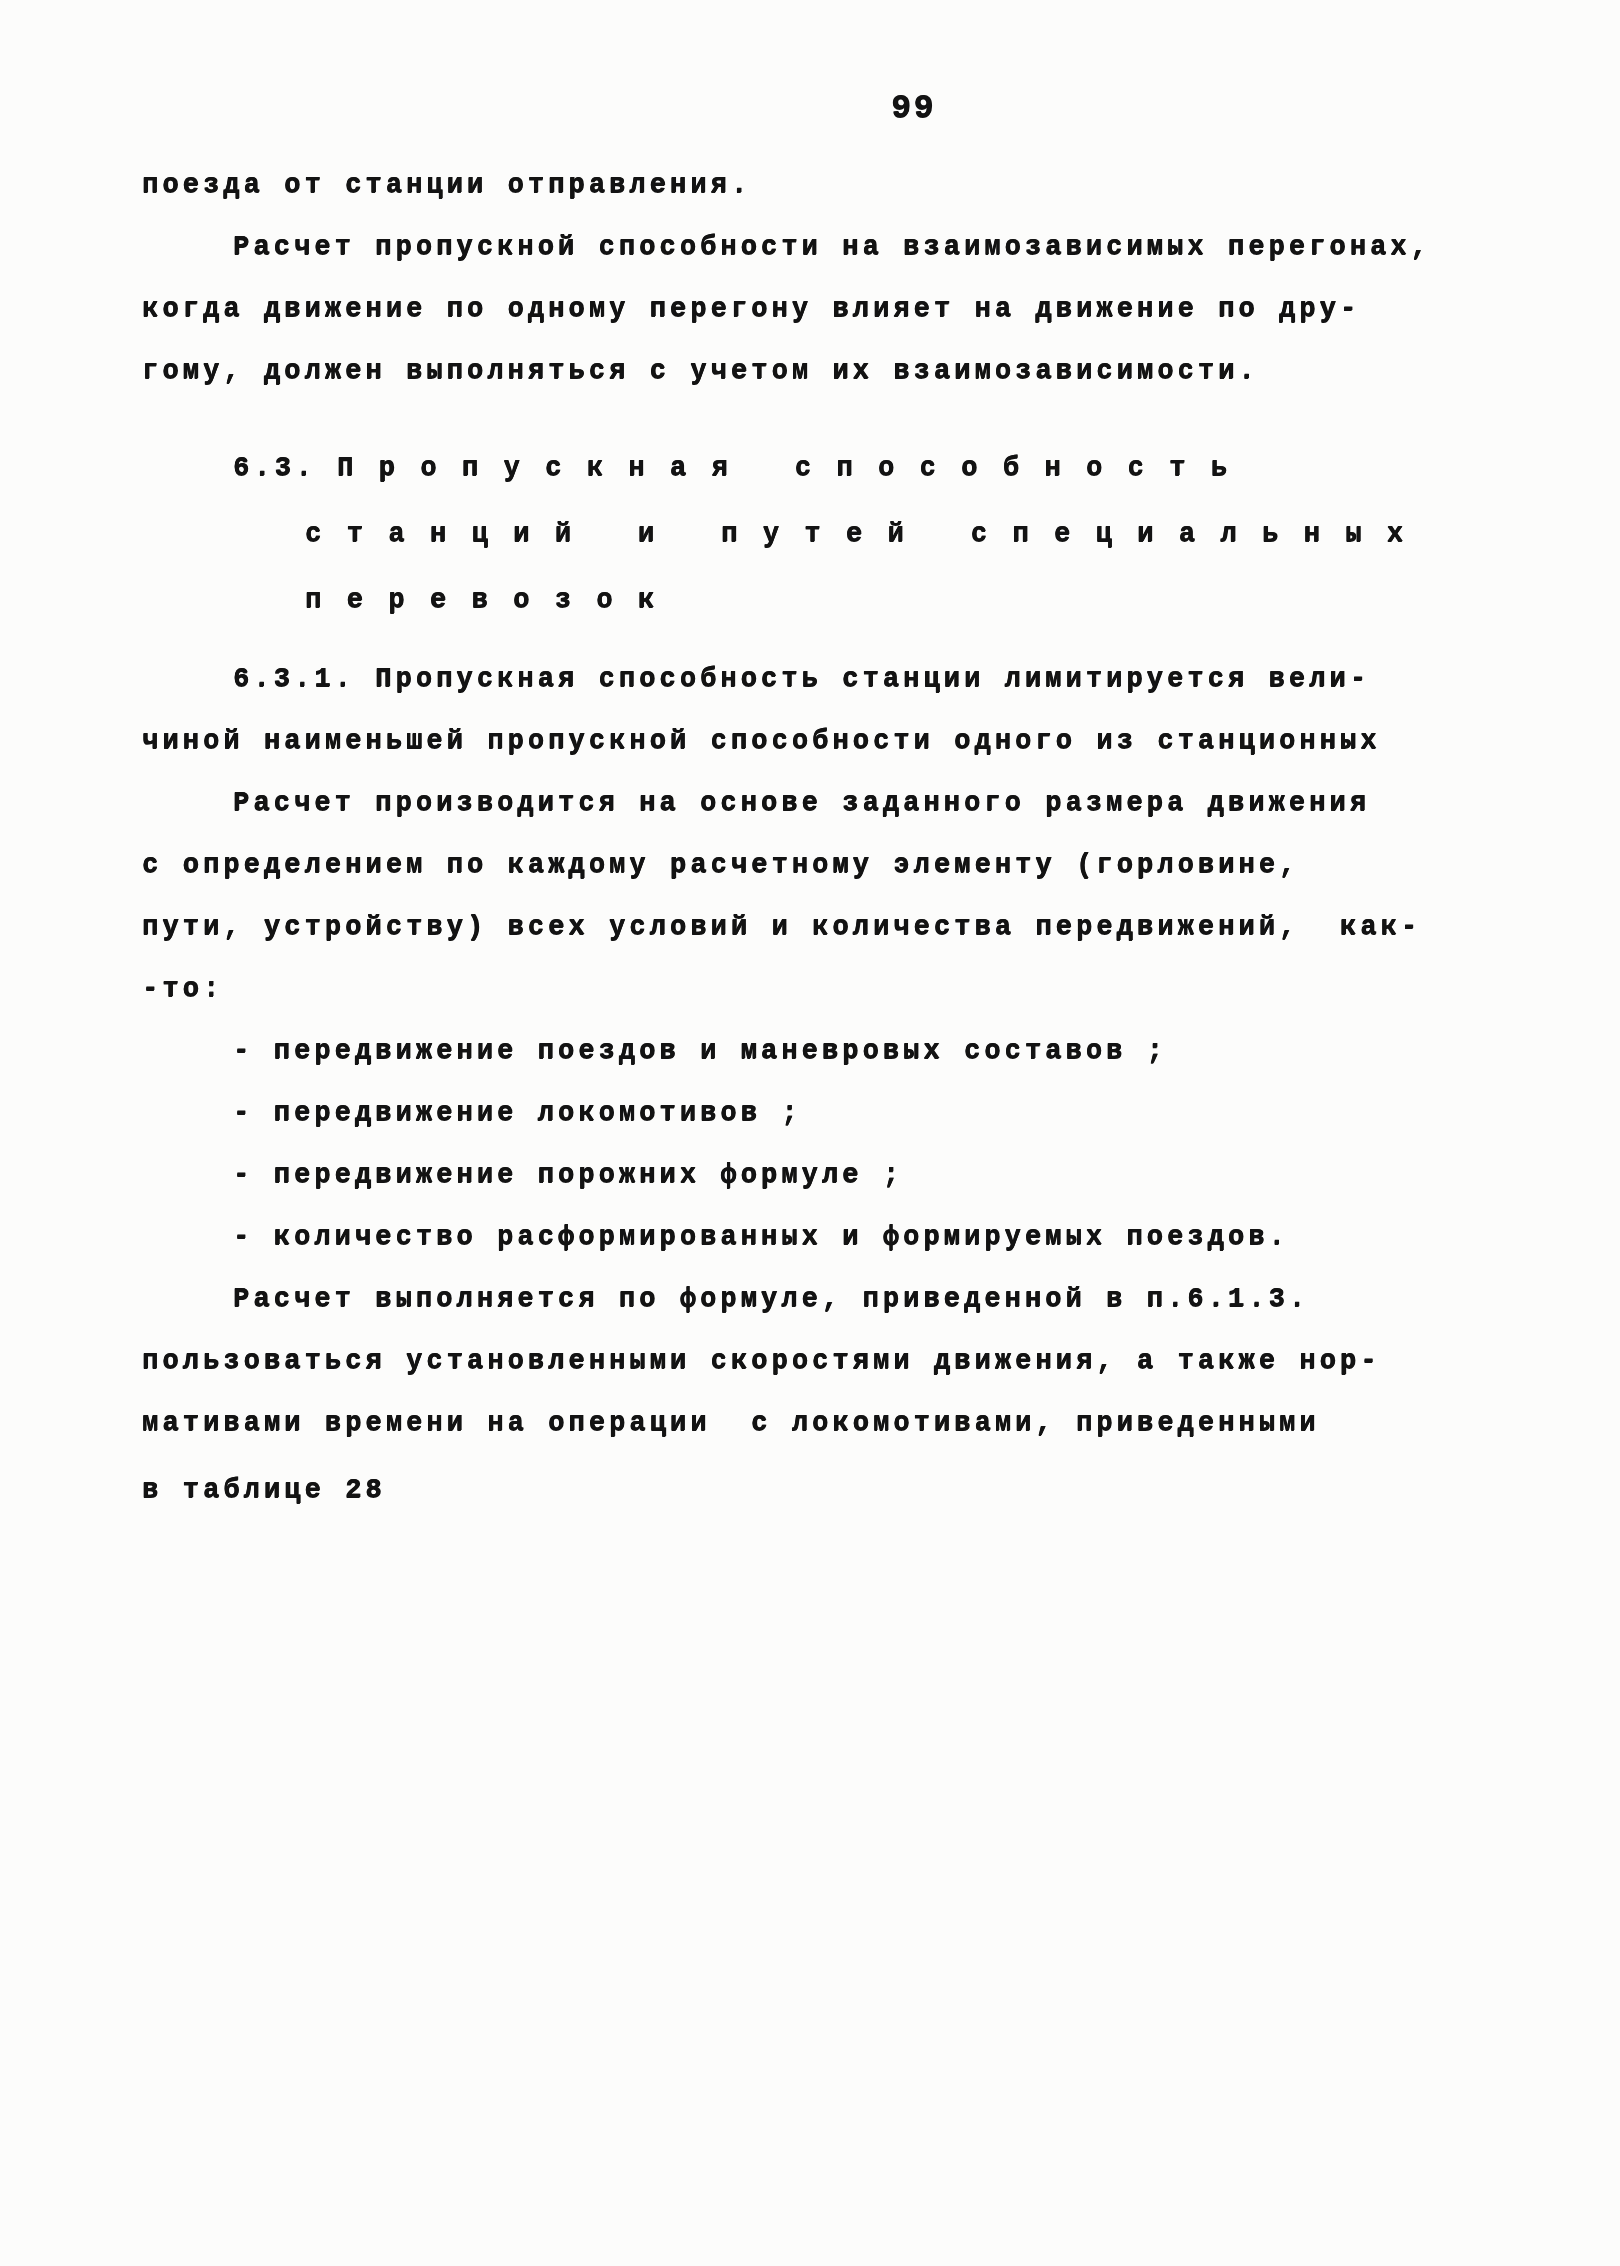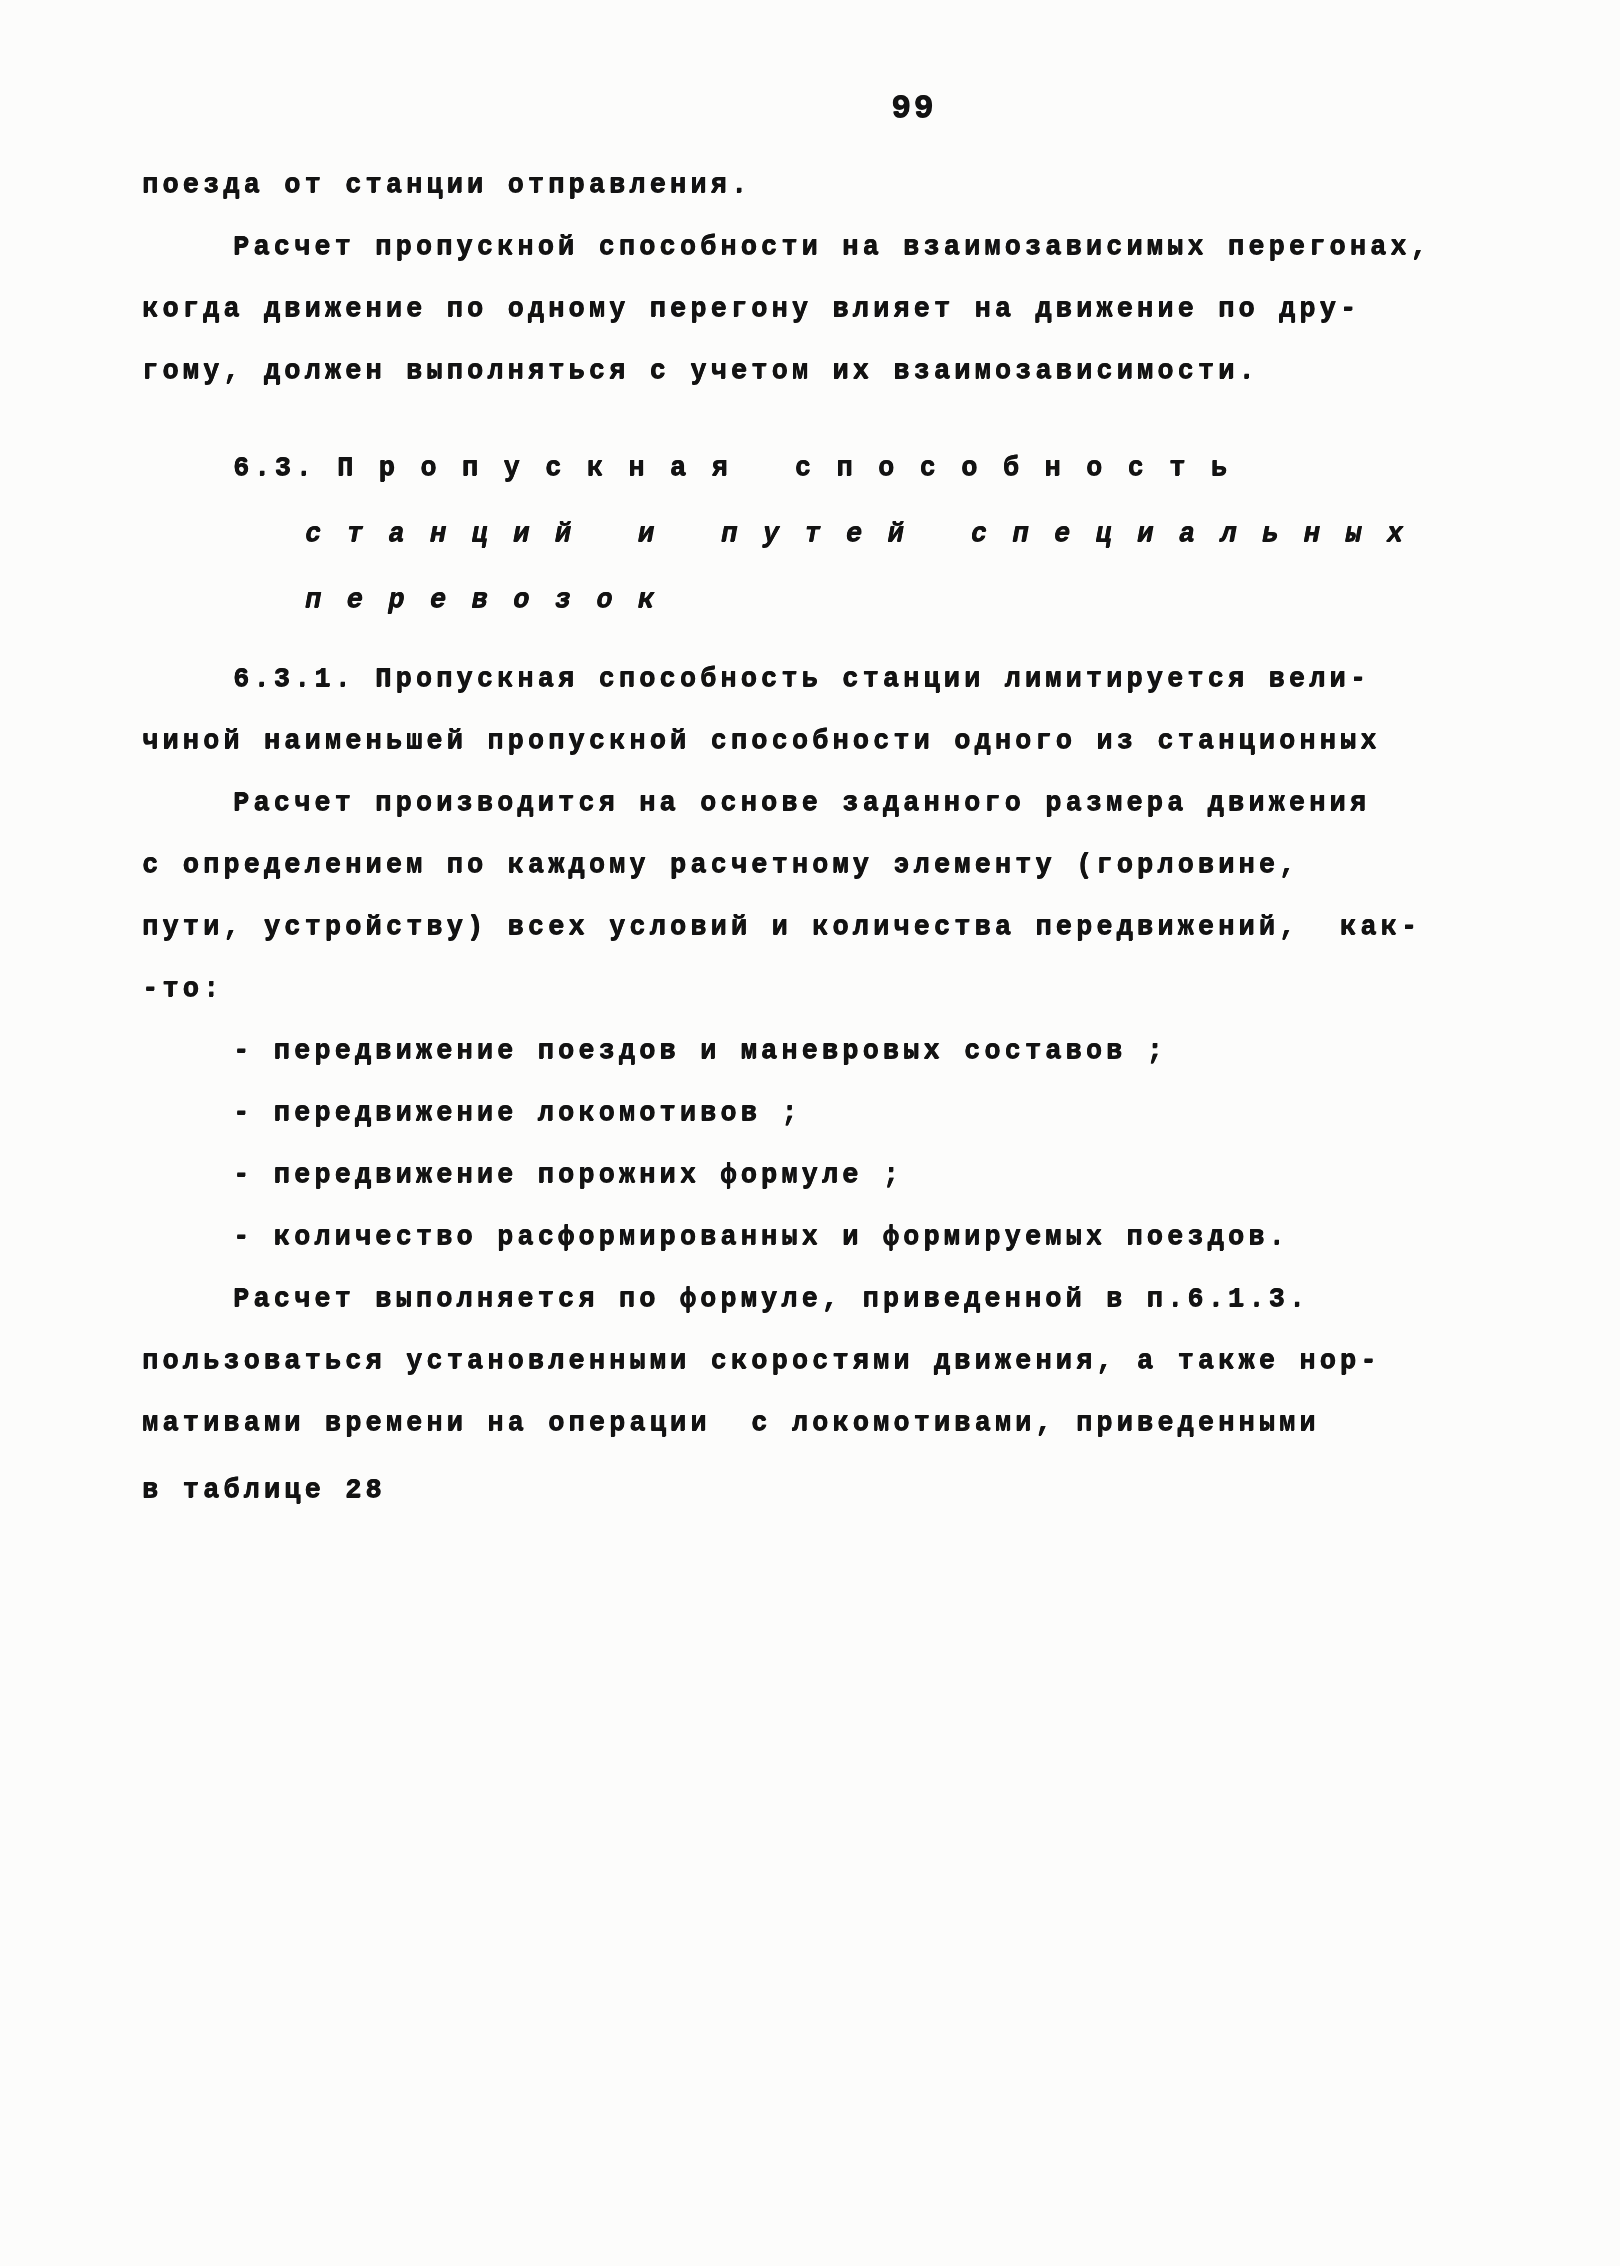--- a/index.html
+++ b/index.html
@@ -35,21 +35,21 @@
     letter-spacing: 4.1px;
   }
   .line {
     white-space: pre;
     line-height: 62px;
     height: 62px;
     text-shadow: 0.6px 0 currentColor, 0 0.5px currentColor;
   }
   .indent { padding-left: 91px; }
   .indent-head { padding-left: 91px; }
-  .indent-head2 { padding-left: 163px; font-style: italic; }
+  .indent-head2 { padding-left: 163px; }
   .heading-block { margin-top: 33px; }
   .heading-block .line { line-height: 66px; height: 66px; letter-spacing: 4.6px; }
   .post-heading { margin-top: 14.6px; font-family: Liberation Mono, monospace; }
   .last-line { margin-top: 5.5px; }
 </style>
 </head>
 <body>
 
 <div class="page">
 

